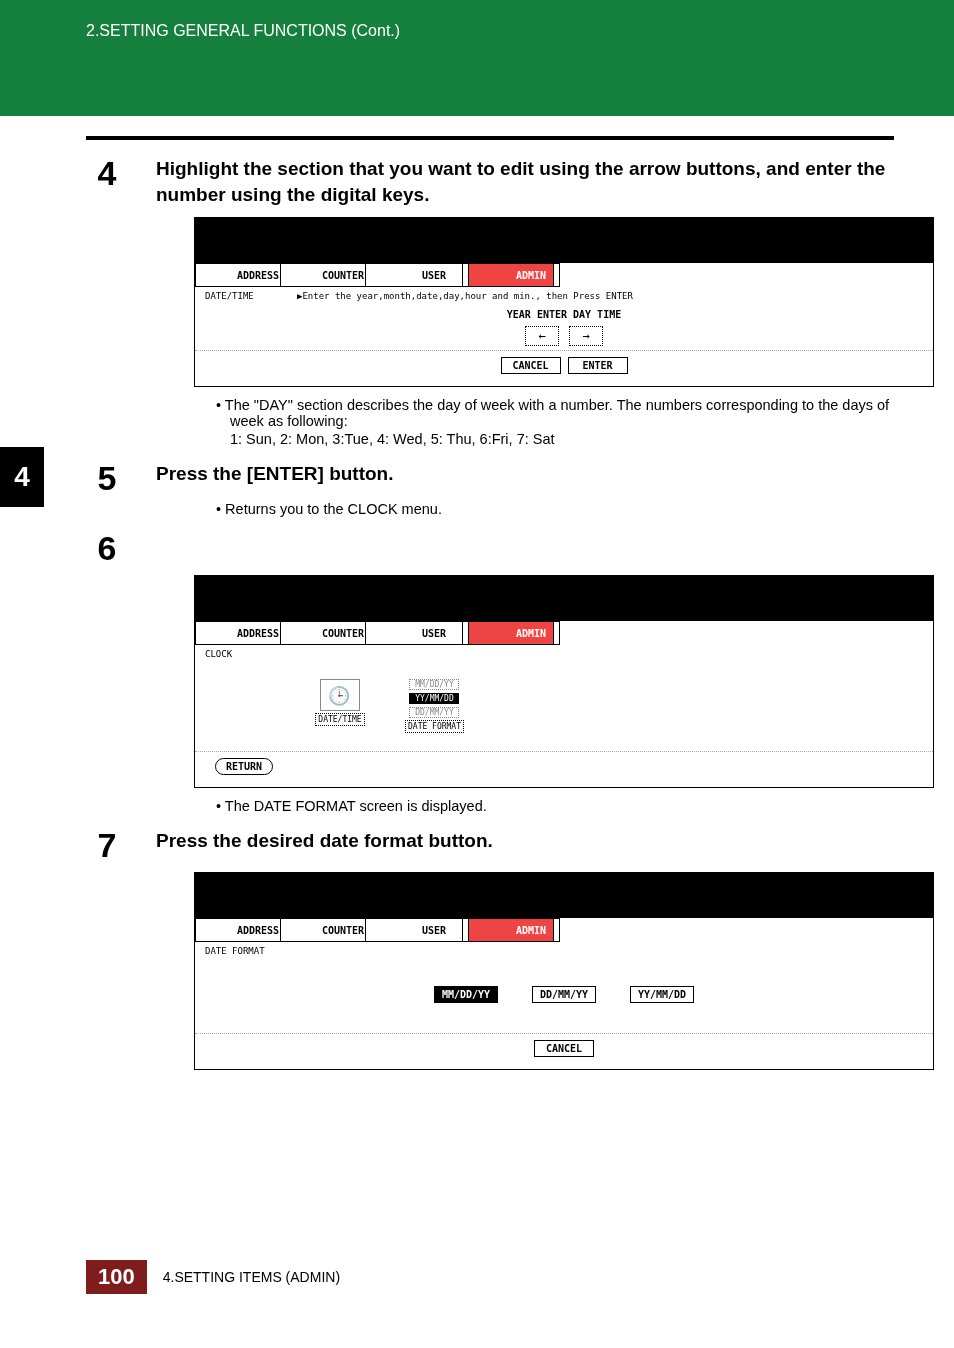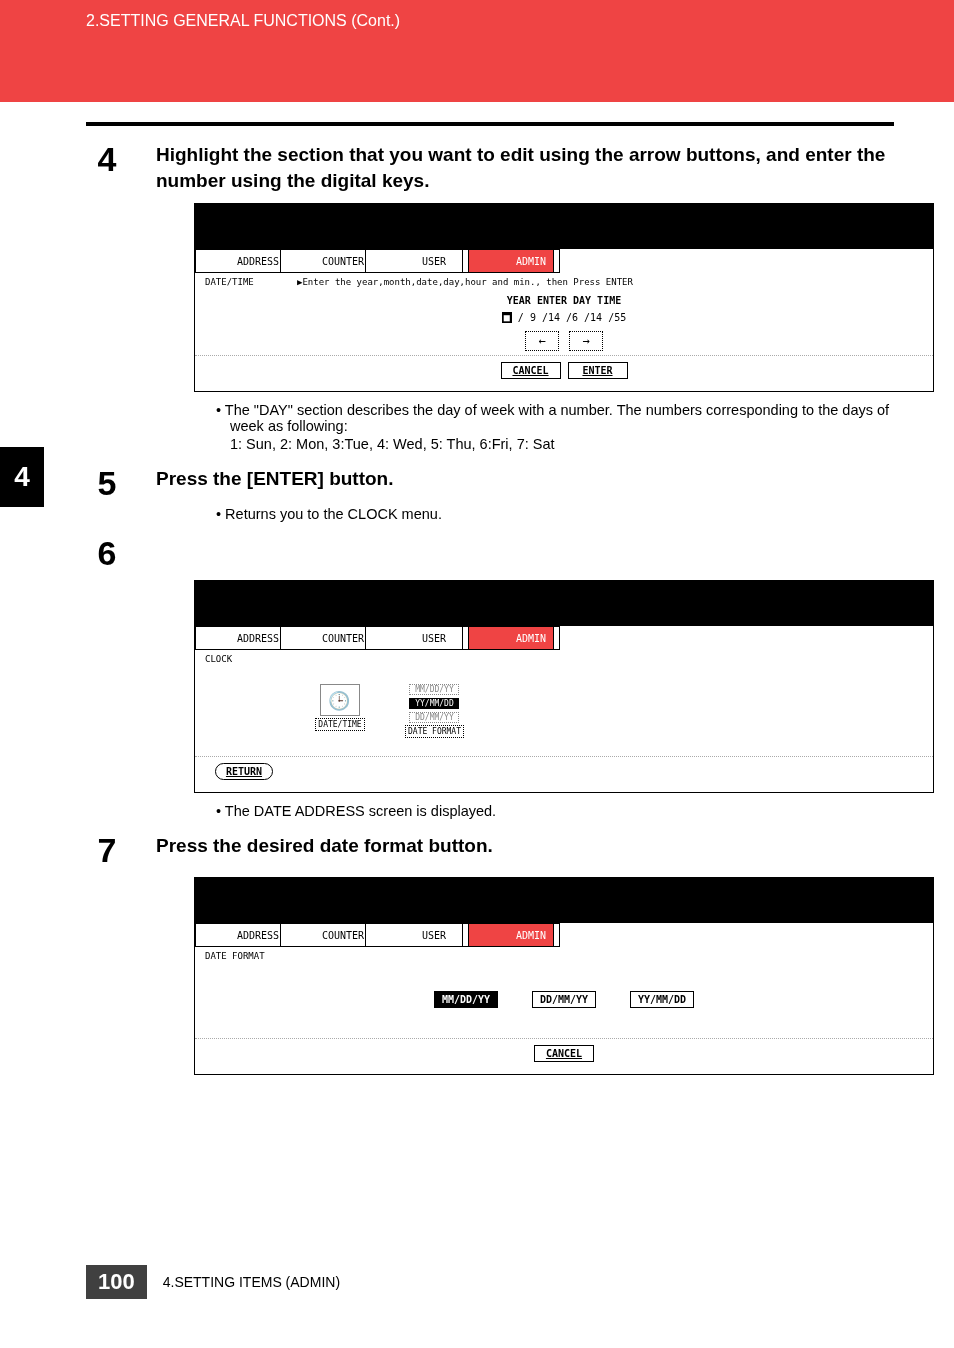--- a/index.html
+++ b/index.html
@@ -1,60 +1,60 @@
 <!DOCTYPE html>
 <html><head>
 <meta charset="utf-8">
 <style>
   * { box-sizing: border-box; margin: 0; padding: 0; }
   body { font-family: Arial, Helvetica, sans-serif; background: #fff; width: 954px; margin: 0 auto; }
-  .topbar { background: #ef4444; color: #fff; height: 102px; padding: 12px 0 0 86px; font-size: 16px; }
+  .topbar { background: #15803d; color: #fff; height: 116px; padding: 22px 0 0 86px; font-size: 16px; }
   .side-tab { position: absolute; left: 0; top: 447px; width: 44px; height: 60px; background: #000; color: #fff; display: flex; align-items: center; justify-content: center; font-size: 28px; font-weight: bold; }
   .content { padding: 20px 60px 0 86px; position: relative; }
   .hrule { border-top: 4px solid #000; margin-bottom: 16px; }
   .step { display: flex; align-items: flex-start; margin-bottom: 6px; }
   .step-num { font-size: 34px; font-weight: bold; width: 42px; text-align: center; line-height: 1; }
   .step-text { font-size: 19px; font-weight: bold; line-height: 1.35; flex: 1; margin-left: 28px; }
   .screen { width: 740px; margin: 10px 0 10px 108px; border: 1px solid #000; background: #fff; }
   .scr-top { height: 45px; background: #000; }
   .scr-tabs { display: flex; height: 24px; }
-  .tab { width: 86px; border: 1px solid #000; margin-right: -1px; display: flex; align-items: center; justify-content: center; font-size: 10px; font-weight: normal; background: #fff; font-family: monospace; padding-left: 40px; }
+  .tab { width: 86px; border: 1px solid #000; margin-right: -1px; display: flex; align-items: center; justify-content: center; font-size: 10px; font-weight: bold; background: #fff; font-family: monospace; padding-left: 40px; }
   .tab.wide { width: 98px; }
   .tab.sel { background: #ef4444; color: #fff; position: relative; }
   .tab.sel::before, .tab.sel::after { content:''; position:absolute; top:0; bottom:0; width:5px; background:#fff; }
   .tab.sel::before { left:0; border-right:1px solid #000;}
   .tab.sel::after { right:0; border-left:1px solid #000;}
   .scr-body { padding: 4px 10px 6px 10px; font-size: 10px; font-family: monospace; }
   .scr-hint { display: flex; font-size: 9px; margin-bottom: 8px; }
   .scr-label { width: 92px; }
   .scr-center { text-align: center; margin: 4px 0 6px; font-weight: bold; font-size: 10px; }
   .scr-values { text-align: center; font-size: 10px; margin-bottom: 8px; }
   .arrow-row { display:flex; justify-content:center; gap:10px; margin-bottom:4px; }
   .arrow-btn { width: 34px; height: 20px; border:1px dotted #000; display:flex;align-items:center;justify-content:center;font-size:12px; background:#fff;}
   .scr-divider { border-top:1px dotted #aaa; margin: 2px -10px 6px -10px; }
-  .scr-footer { display: flex; justify-content: center; gap: 7px; padding-bottom:6px;text-decoration:underline;}
+  .scr-footer { display: flex; justify-content: center; gap: 7px; padding-bottom:6px;}
   .scr-footer.left { justify-content: flex-start; padding-left: 10px; }
   .pbtn { min-width: 60px; padding: 2px 8px; border:1px solid #000; background:#fff; font-size:10px; font-weight:bold; font-family: monospace; text-align:center;}
   .pbtn.pill { border-radius: 10px; min-width:58px;}
   .bullet-list { margin: 4px 0 14px 130px; font-size: 14.5px; }
   .bullet-list li { list-style: none; text-indent: -14px; padding-left: 14px; margin-bottom: 4px; }
   .bullet-list li::before { content: '• '; }
   .sub-indent { margin-left: 14px; display:block; margin-top:2px;}
   .screen .icons-row { display:flex; gap:40px; margin: 20px 0 18px 110px; }
   .icon-block { display:flex; flex-direction:column; align-items:center; gap:2px;}
   .icon-block .ico { width:40px; height:32px; border:1px solid #888; background:#fff; display:flex;align-items:center;justify-content:center; font-size:18px;}
   .icon-block .lbl { font-size:8px; border:1px dotted #000; padding:1px 2px; min-width:50px; text-align:center;}
   .fmt-stack { display:flex; flex-direction:column; gap:3px; align-items:center;}
   .fmt-stack .mini { font-size:8px; color:#888; border:1px dotted #888; padding:0 2px; min-width:50px; text-align:center;}
   .fmt-stack .mini.sel { background:#000; color:#fff; border-color:#000;}
   .fmt-row { display:flex; justify-content:center; gap:34px; margin: 30px 0; }
   .fmt-btn { width:64px; padding:2px 0; border:1px solid #000; font-size:10px; font-weight:bold; font-family:monospace; text-align:center; background:#fff;}
   .fmt-btn.sel { background:#000; color:#fff; }
   .page-footer { display:flex; align-items:center; gap:16px; margin-top: 190px; }
-  .pgnum { background:#404040; color:#fff; font-size:22px; font-weight:bold; padding: 4px 12px; }
+  .pgnum { background:#7f1d1d; color:#fff; font-size:22px; font-weight:bold; padding: 4px 12px; }
   .pg-chap { font-size: 14px; }
   .yearblock { display:inline-block; background:#000; color:#fff; padding:0 2px;}
 </style>
 </head>
 <body>
 
 <div class="topbar">
   <span>2.SETTING GENERAL FUNCTIONS (Cont.)</span>
 </div>
 
@@ -85,24 +85,20 @@
       <div class="tab sel wide">
           <span>ADMIN</span>
         </div>
     </div>
     <div class="scr-body">
       <div class="scr-hint">
         <span class="scr-label">DATE/TIME</span>
         <span>▶Enter the year,month,date,day,hour and min., then Press ENTER</span>
       </div>
       <div class="scr-center">YEAR  ENTER  DAY  TIME</div>
-      <div class="scr-values">
-        <span class="yearblock">■</span>
-        <span>/ 9 /14 /6  /14 /55</span>
-      </div>
       <div class="arrow-row">
         <div class="arrow-btn">
             <span>←</span>
           </div>
         <div class="arrow-btn">
             <span>→</span>
           </div>
       </div>
       <div class="scr-divider"></div>
       <div class="scr-footer">
@@ -166,21 +162,21 @@
         </div>
       </div>
       <div class="scr-divider"></div>
       <div class="scr-footer left">
         <div class="pbtn pill">RETURN</div>
       </div>
     </div>
   </div>
 
   <ul class="bullet-list">
-    <li>The DATE ADDRESS screen is displayed.</li>
+    <li>The DATE FORMAT screen is displayed.</li>
   </ul>
 
   <div class="step">
     <div class="step-num">7</div>
     <div class="step-text">Press the desired date format button.</div>
   </div>
 
   <div class="screen">
     <div class="scr-top"></div>
     <div class="scr-tabs">

